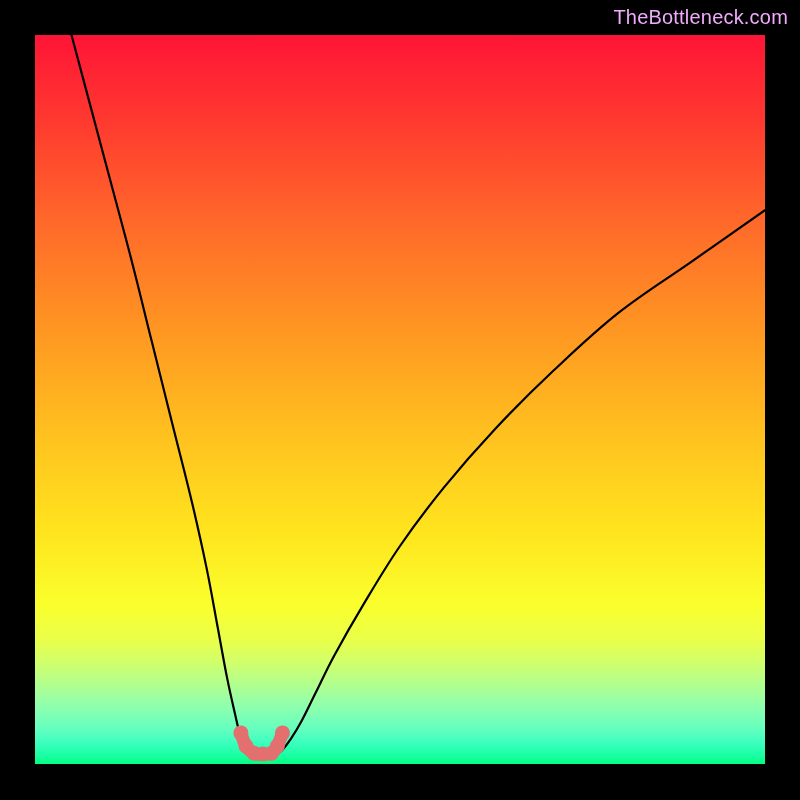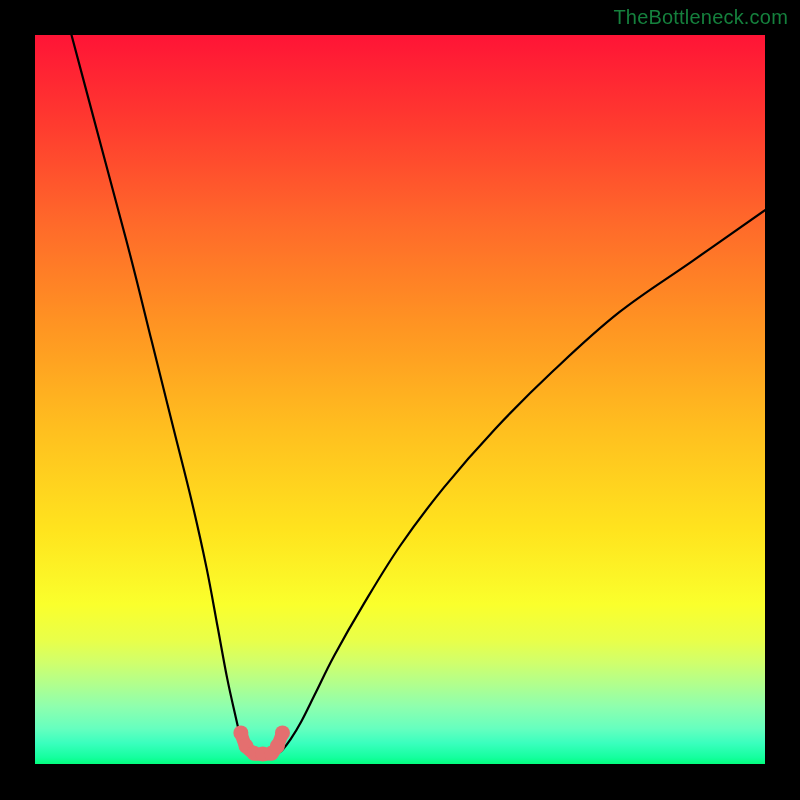--- a/index.html
+++ b/index.html
@@ -49,21 +49,21 @@
     width: 730px;
     height: 730px;
     pointer-events: none;
   }
   .watermark {
     position: absolute;
     top: 6px;
     right: 12px;
     font-family: Arial, Helvetica, sans-serif;
     font-size: 20px;
-    color: #15803d;
+    color: #f0abfc;
     letter-spacing: 0.2px;
   }
 </style>
 </head>
 <body>
 
 <div class="frame">
   <div class="plot"></div>
 
   <svg class="svg-layer" viewBox="0 0 730 730" preserveAspectRatio="none">

